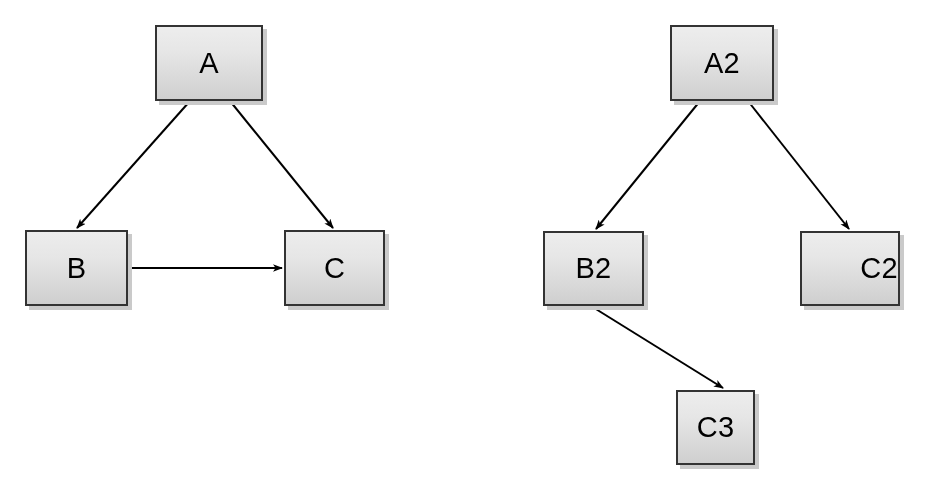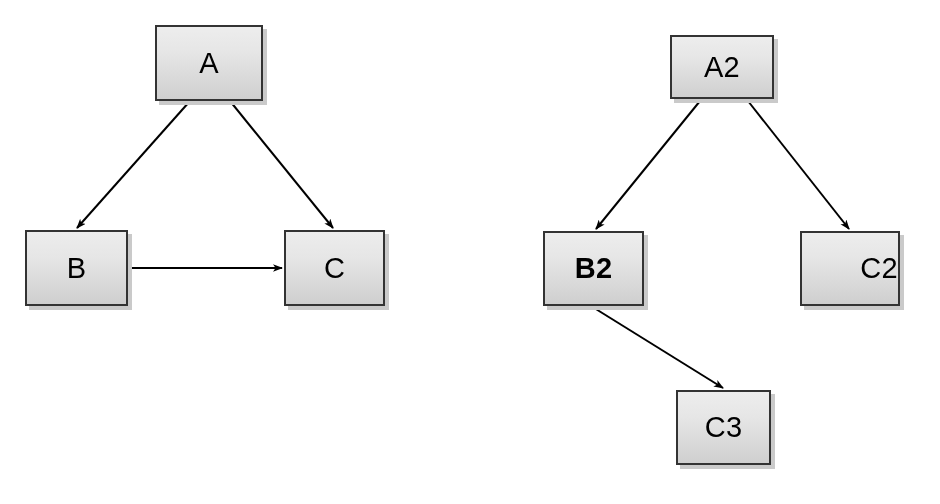--- a/index.html
+++ b/index.html
@@ -73,29 +73,29 @@
   </div>
 
   <div class="node" style="left:25px; top:230px; width:103px; height:76px;">
     <span class="node-label">B</span>
   </div>
 
   <div class="node" style="left:284px; top:230px; width:101px; height:76px;">
     <span class="node-label">C</span>
   </div>
 
-  <div class="node" style="left:670px; top:35px; width:104px; height:64px;">
+  <div class="node" style="left:670px; top:25px; width:104px; height:76px;">
     <span class="node-label">A2</span>
   </div>
 
-  <div class="node" style="left:543px; top:231px; width:101px; height:75px;font-weight:bold;">
+  <div class="node" style="left:543px; top:231px; width:101px; height:75px;">
     <span class="node-label">B2</span>
   </div>
 
   <div class="node" style="left:800px; top:231px; width:100px; height:75px;justify-content:flex-end;">
     <span class="node-label">C2</span>
   </div>
 
-  <div class="node" style="left:676px; top:390px; width:95px; height:75px;">
+  <div class="node" style="left:676px; top:390px; width:79px; height:75px;">
     <span class="node-label">C3</span>
   </div>
 
 </div>
 
 </body></html>

